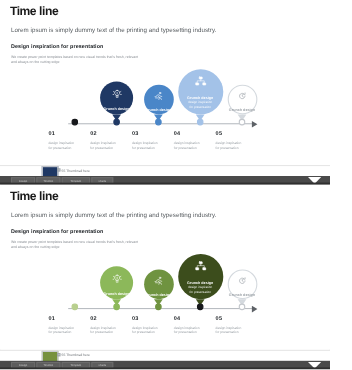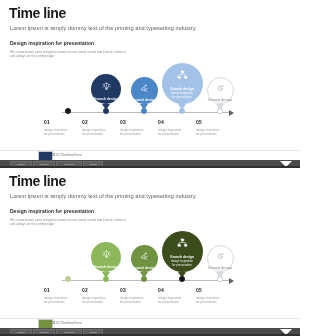--- a/index.html
+++ b/index.html
@@ -35,21 +35,21 @@
   .canvas {
     position: absolute;
     left: 0; top: 0;
     width: 300px; height: 150px;
     background: #ffffff;
   }
 
   .title {
     position: absolute;
     left: 9px; top: 6px;
-    font-size: 14px;
+    font-size: 11px;
     font-weight: bold;
     letter-spacing: -0.4px;
     color: #1a1a1a;
     line-height: 1;
   }
 
   .subtitle {
     position: absolute;
     left: 10px; top: 25px;
     font-size: 5.6px;

